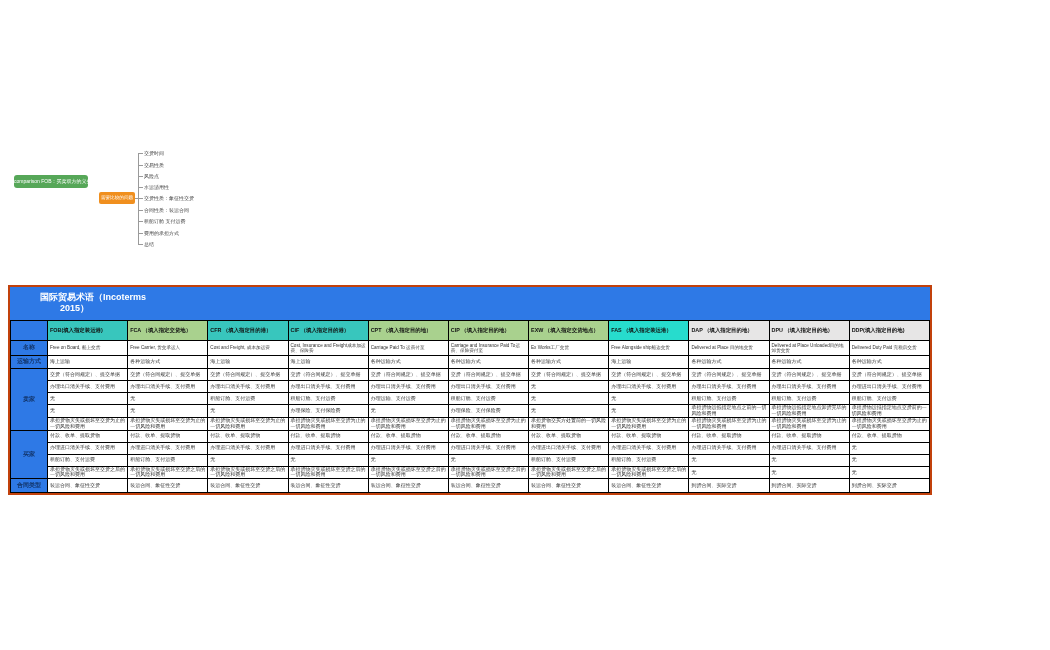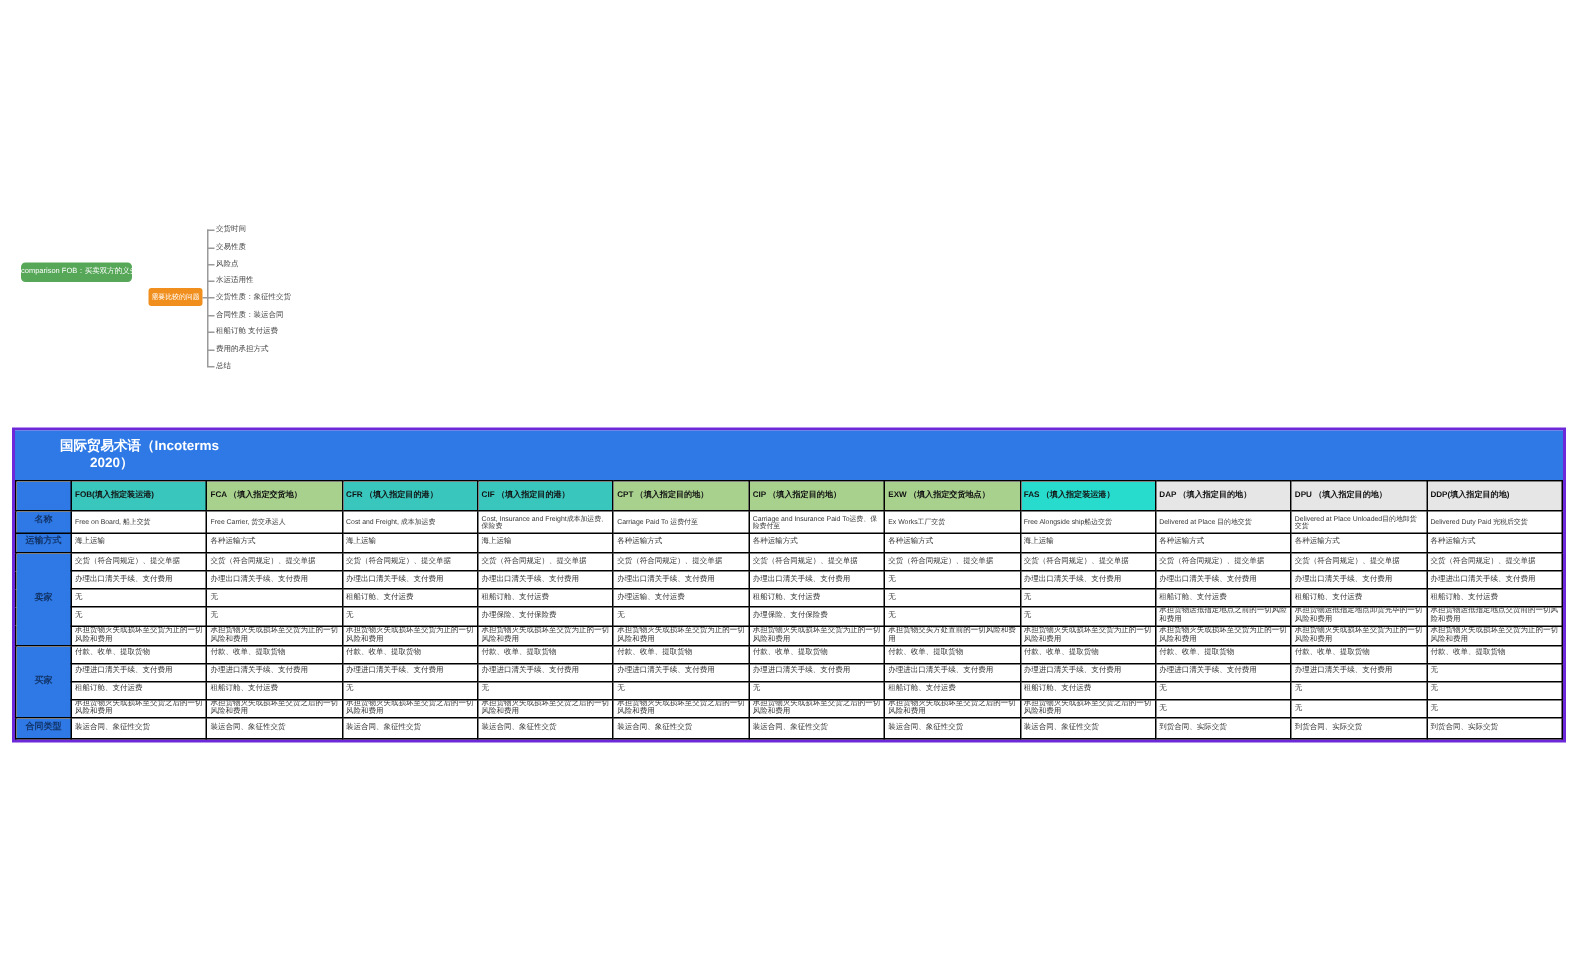--- a/index.html
+++ b/index.html
@@ -10,21 +10,21 @@
   
   .mm-node{position:absolute;box-sizing:border-box;color:#fff;text-align:center;
     white-space:nowrap;overflow:hidden;}
   .mm-root{left:14px;top:175px;width:74px;height:13px;background:#56A758;
     border-radius:3px;font-size:5px;line-height:13px;}
   .mm-topic{left:99px;top:192px;width:36px;height:12px;background:#F08F1E;
     border-radius:2px;font-size:4.6px;line-height:12px;}
   .mm-branch{position:absolute;font-size:5px;color:#444;white-space:nowrap;line-height:7px;}
   .mm-line{position:absolute;background:#9a9a9a;}
   
-  .tblwrap{position:absolute;left:8px;top:285px;width:1036px;border:2px solid #6d28d9;
+  .tblwrap{position:absolute;left:8px;top:285px;width:924px;border:2px solid #c2410c;
     box-sizing:border-box;background:#fff;}
   .tbl-title{background:#2E79E6;color:#fff;font-weight:bold;font-size:9px;
     height:33px;box-sizing:border-box;padding-top:5px;}
   .tbl-title .l1{padding-left:30px;line-height:11px;}
   .tbl-title .l2{padding-left:50px;line-height:11px;}
   table{border-collapse:collapse;table-layout:fixed;width:100%;}
   th,td{border:1px solid #000;font-size:5px;line-height:1.18;padding:0 2px;
     overflow:hidden;vertical-align:middle;color:#333;text-align:left;font-weight:normal;
     box-sizing:border-box;}
   .corner{background:#2E79E6;}
@@ -64,21 +64,21 @@
       <div class="mm-line" style="left: 138px; top: 233px; width: 5px; height: 1px;"></div>
       <div class="mm-line" style="left: 138px; top: 244px; width: 5px; height: 1px;"></div>
       <div class="mm-line" style="left: 138px; top: 153px; width: 1px; height: 91px;"></div>
       <div class="mm-line" style="left: 135px; top: 198px; width: 4px; height: 1px;"></div>
     </div>
 </div>
 
 <div class="tblwrap">
   <div class="tbl-title">
     <div class="l1">国际贸易术语（Incoterms</div>
-    <div class="l2">2020）</div>
+    <div class="l2">2015）</div>
   </div>
   <table>
     <colgroup>
         <col style="width: 37px;">
         <col>
         <col>
         <col>
         <col>
         <col>
         <col>

